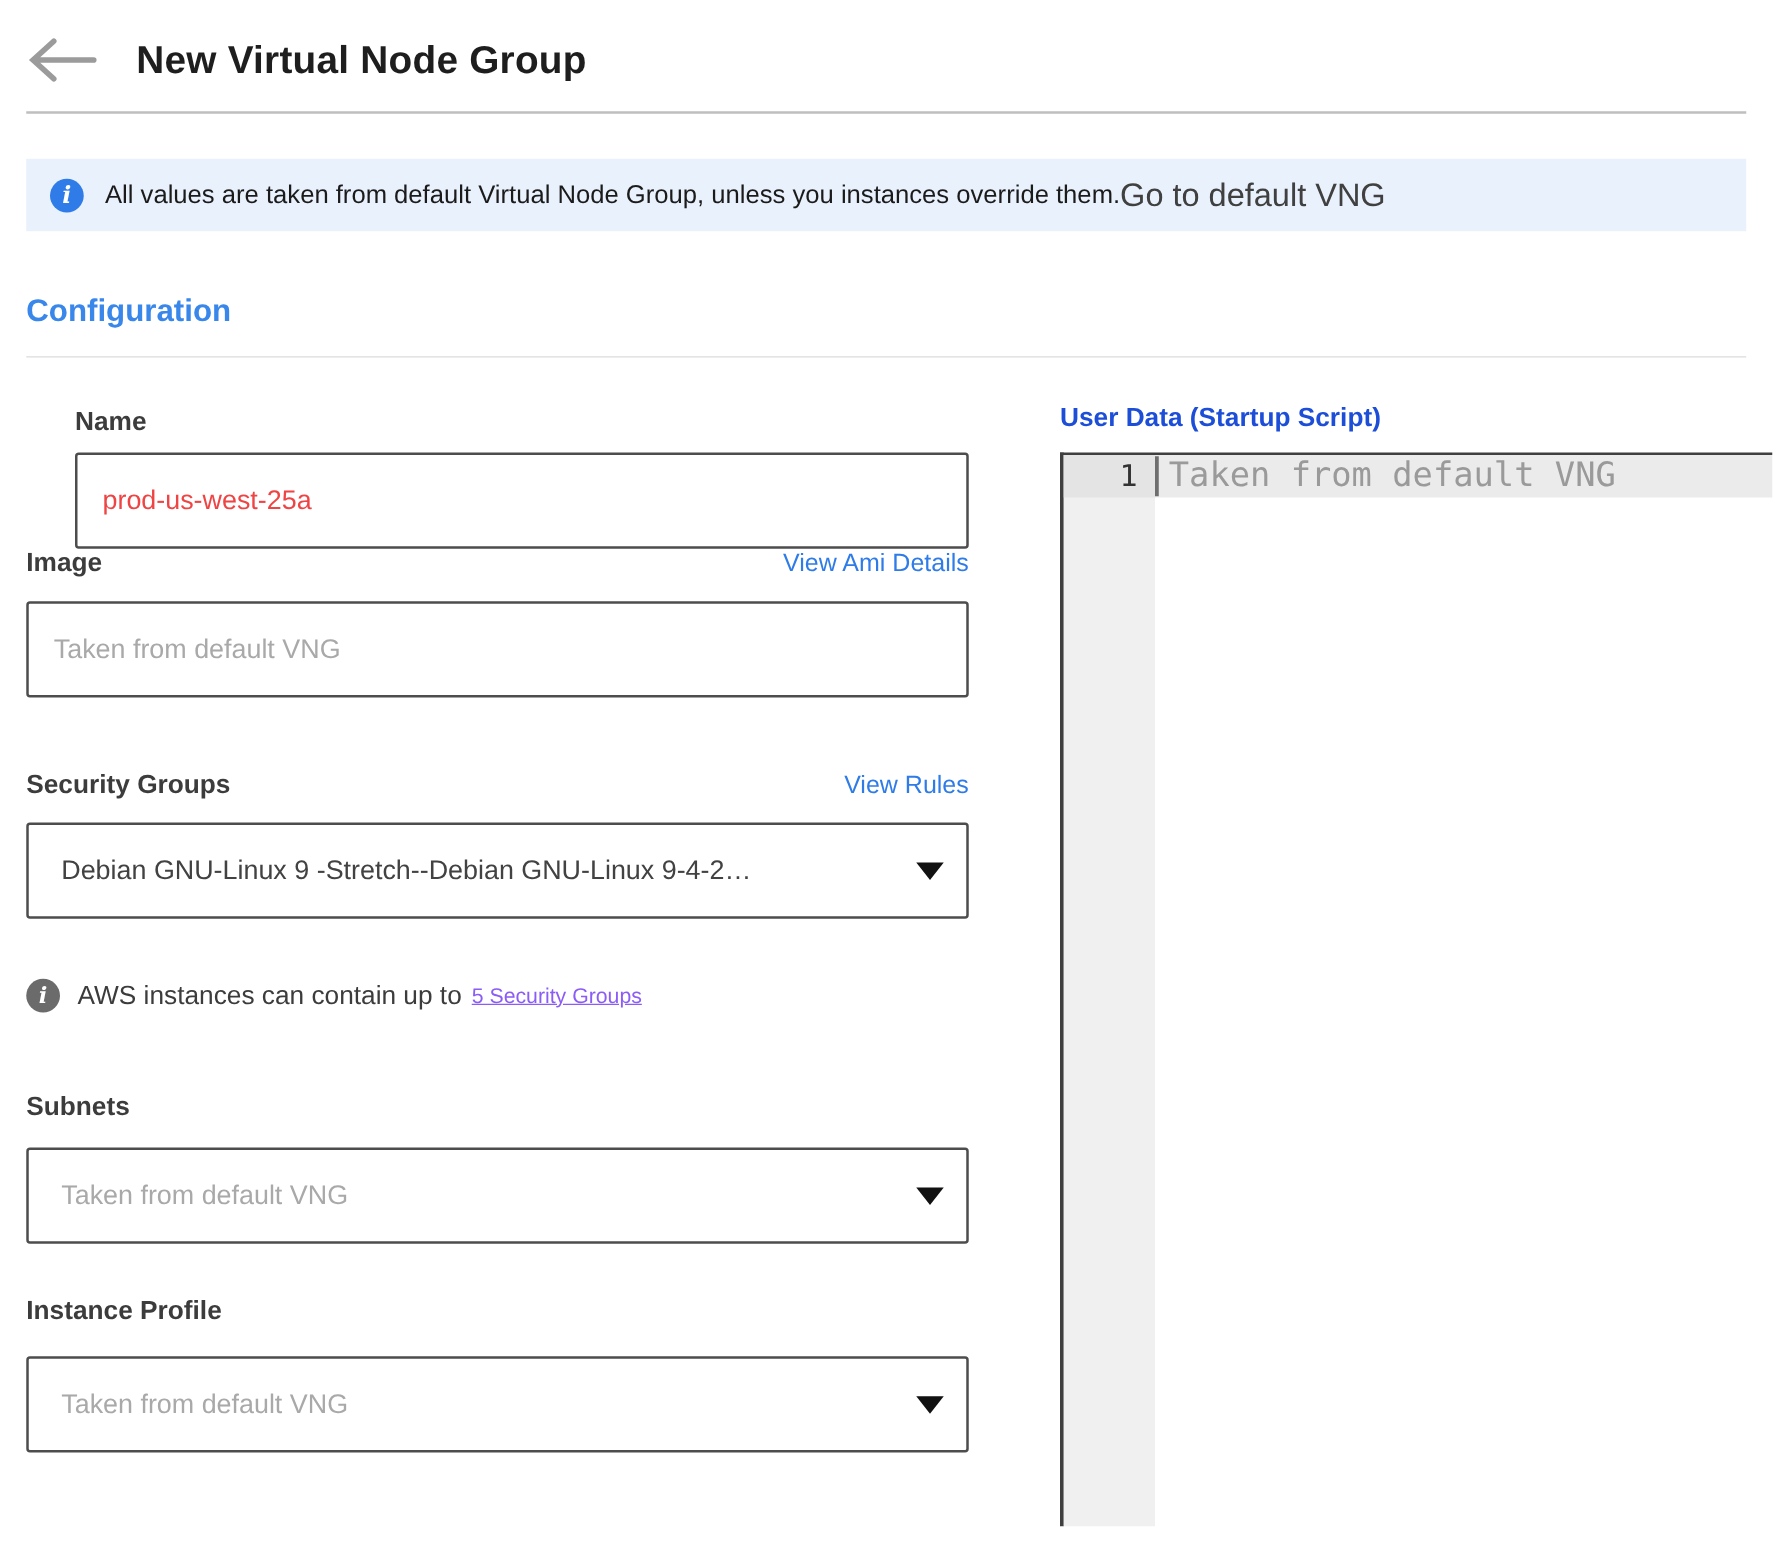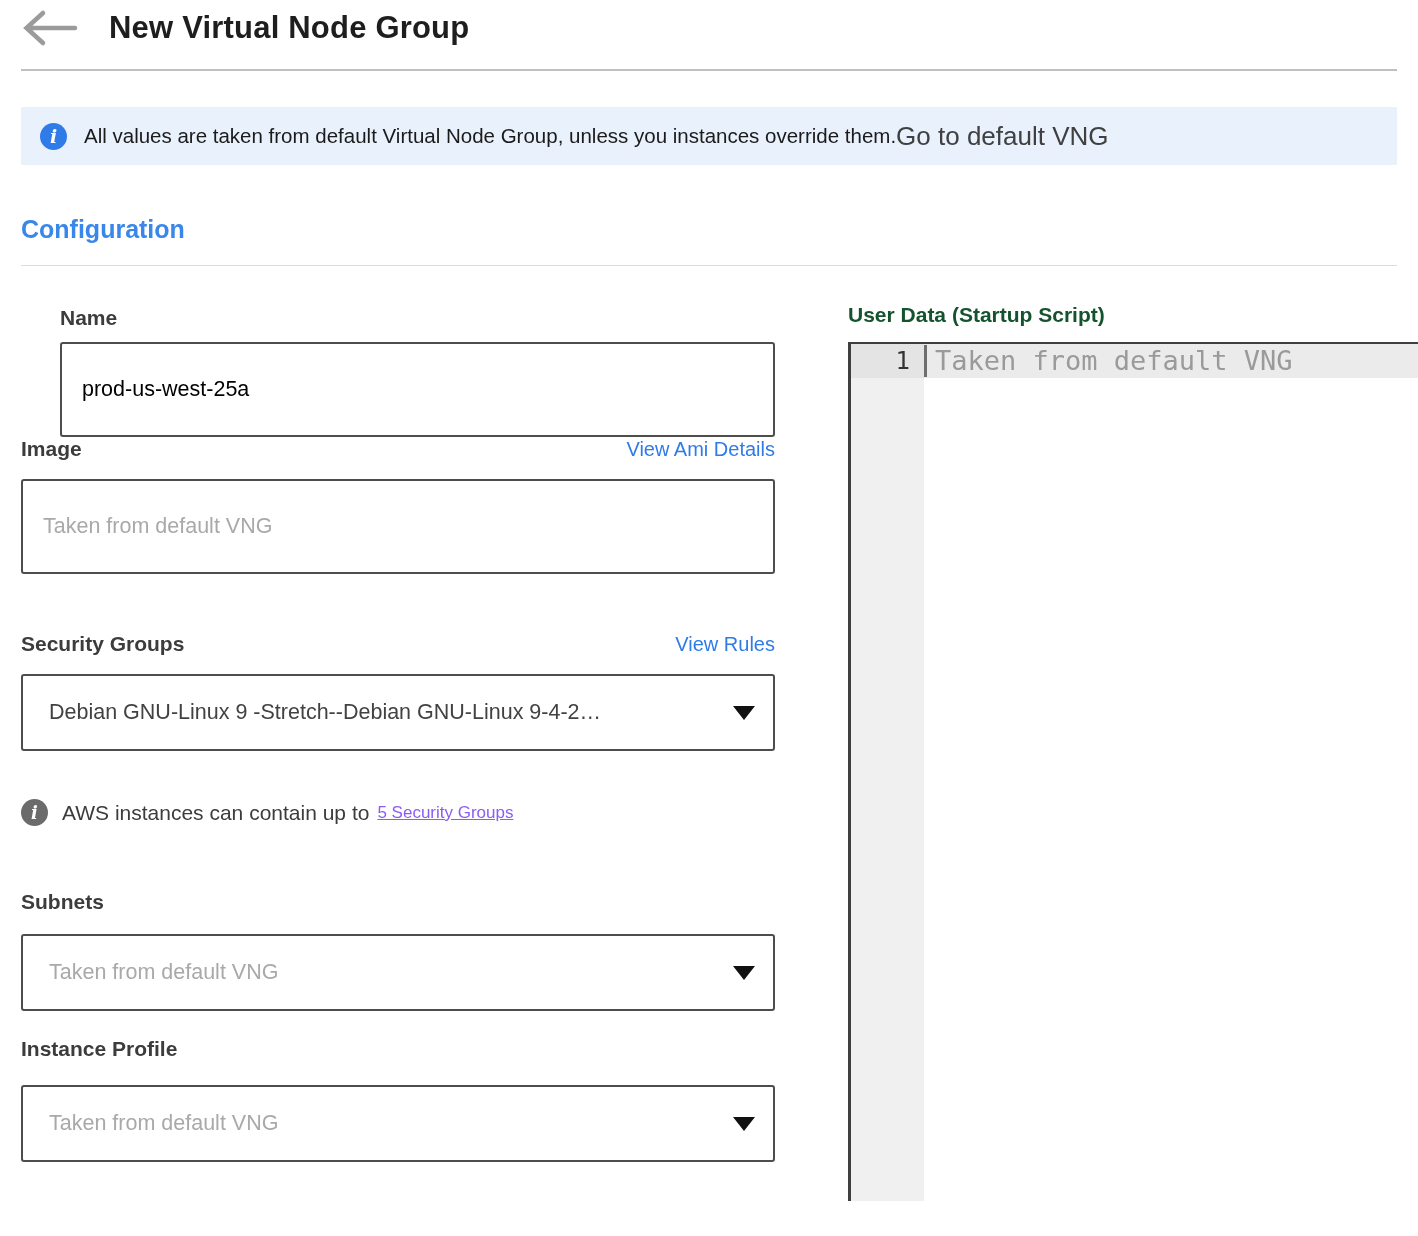--- a/index.html
+++ b/index.html
@@ -8,21 +8,21 @@
     background: #ffffff;
     font-family: "Liberation Sans", sans-serif;
     color: #2e2e2e;
     overflow: hidden;
   }
   .page { padding-left: 21px; }
 
   
   .header {
     display: flex; align-items: center;
-    padding-top: 8px; gap: 30px;
+    padding-top: 28px; gap: 30px;
   }
   .back-btn { width: 58px; height: 40px; cursor: pointer; display: flex; align-items: center; }
   .page-title {
     font-size: 31px; font-weight: 700; color: #1e1e1e; letter-spacing: 0.2px;
   }
   .divider-1 {
     margin-top: 21px; height: 2px; background: #bfbfbf; width: calc(100% - 21px); margin-left: 21px;
   }
   .page > .divider-1 { margin-left: 0; }
 
@@ -54,24 +54,24 @@
   .col-left { width: 754px; flex: 0 0 754px; }
   .col-right { flex: 1; margin-left: 73px; }
 
   .label-row {
     display: flex; align-items: baseline; justify-content: space-between;
   }
   .field-label { font-size: 21px; font-weight: 600; color: #3c3c3c; }
   .field-link { font-size: 20px; color: #2f7ce8; text-decoration: none; cursor: pointer; }
 
   .text-input {
-    width: 100%; height: 95px;
+    width: 100%; height: 77px;
     border: 2px solid #4d4d4d; border-radius: 3px;
     font-family: "Liberation Sans", sans-serif;
-    font-size: 21.5px; color: #000000;
+    font-size: 21.5px; color: #ef4444;
     padding: 0 20px; background: #fff; outline: none;
   }
   .text-input::placeholder { color: #a9a9a9; opacity: 1; }
 
   .select {
     width: 100%; height: 77px;
     border: 2px solid #4d4d4d; border-radius: 3px;
     display: flex; align-items: center;
     padding: 0 18px 0 26px;
     cursor: pointer; background: #fff;
@@ -98,25 +98,25 @@
     width: 27px; height: 27px; border-radius: 50%;
     background: #6b6b6b; color: #ffffff;
     font-family: "DejaVu Serif", serif; font-style: italic; font-weight: 700;
     font-size: 18px; line-height: 27px; text-align: center;
     flex: 0 0 27px;
   }
   .note-text { margin-left: 14px; font-size: 21px; color: #3c3c3c; }
   .note-link { margin-left: 8px; font-size: 17px; color: #8b5cf6; text-decoration: underline; cursor: pointer; }
   .field-subnets { margin-top: 64px; }
   .field-subnets .label-row { margin-bottom: 20px; }
-  .field-profile { margin-top: 26px; }
+  .field-profile { margin-top: 42px; }
   .field-profile .label-row { margin-bottom: 24px; }
 
   
-  .editor-label { margin-top: 37px; font-size: 21px; font-weight: 600; color: #14532d; }
+  .editor-label { margin-top: 37px; font-size: 21px; font-weight: 600; color: #1d4ed8; }
   .editor {
     margin-top: 15px;
     border-top: 2px solid #3f3f3f;
     border-left: 3px solid #3f3f3f;
     height: 859px;
     display: flex;
     background: #ffffff;
     font-family: "DejaVu Sans Mono", "Liberation Mono", monospace;
   }
   .gutter { width: 73px; flex: 0 0 73px; background: #f0f0f0; }

